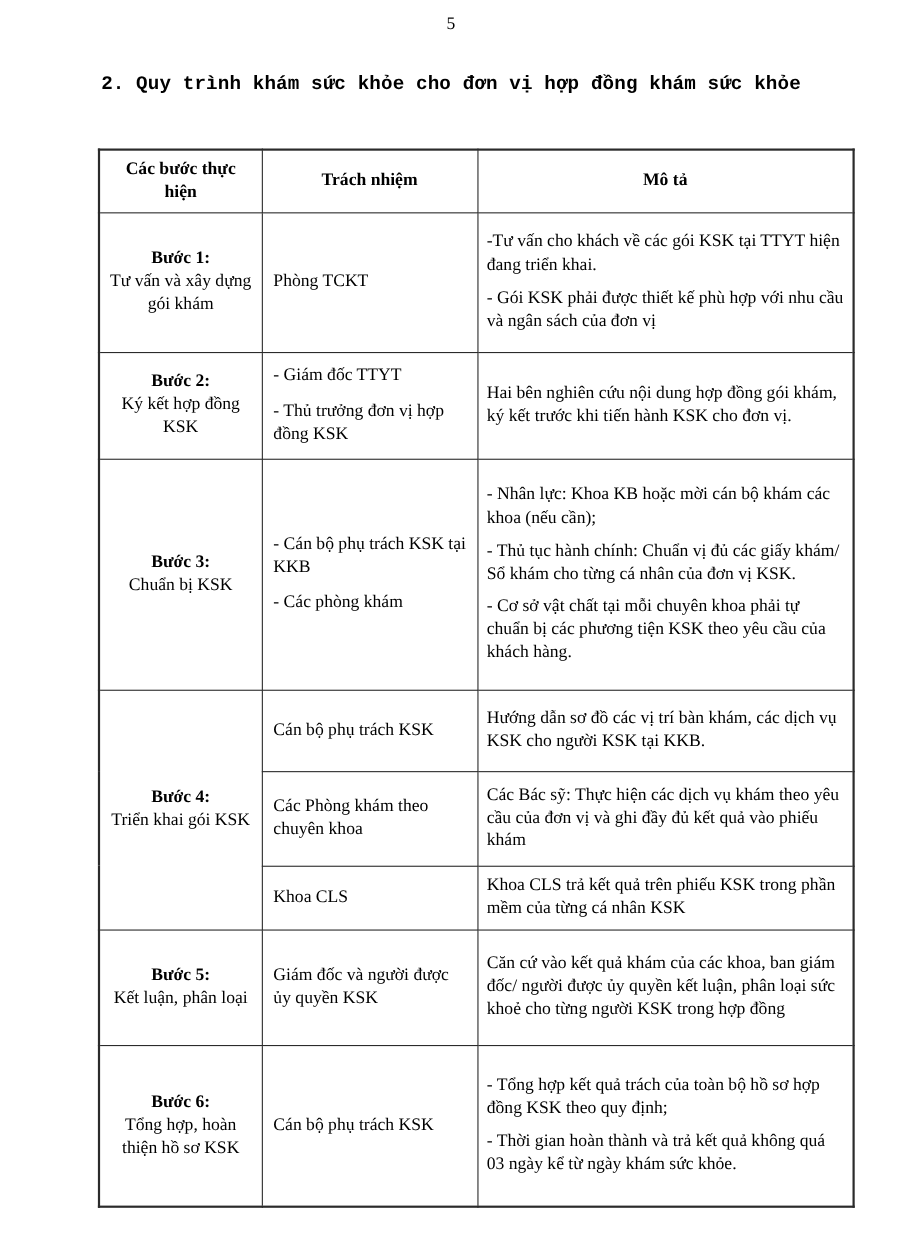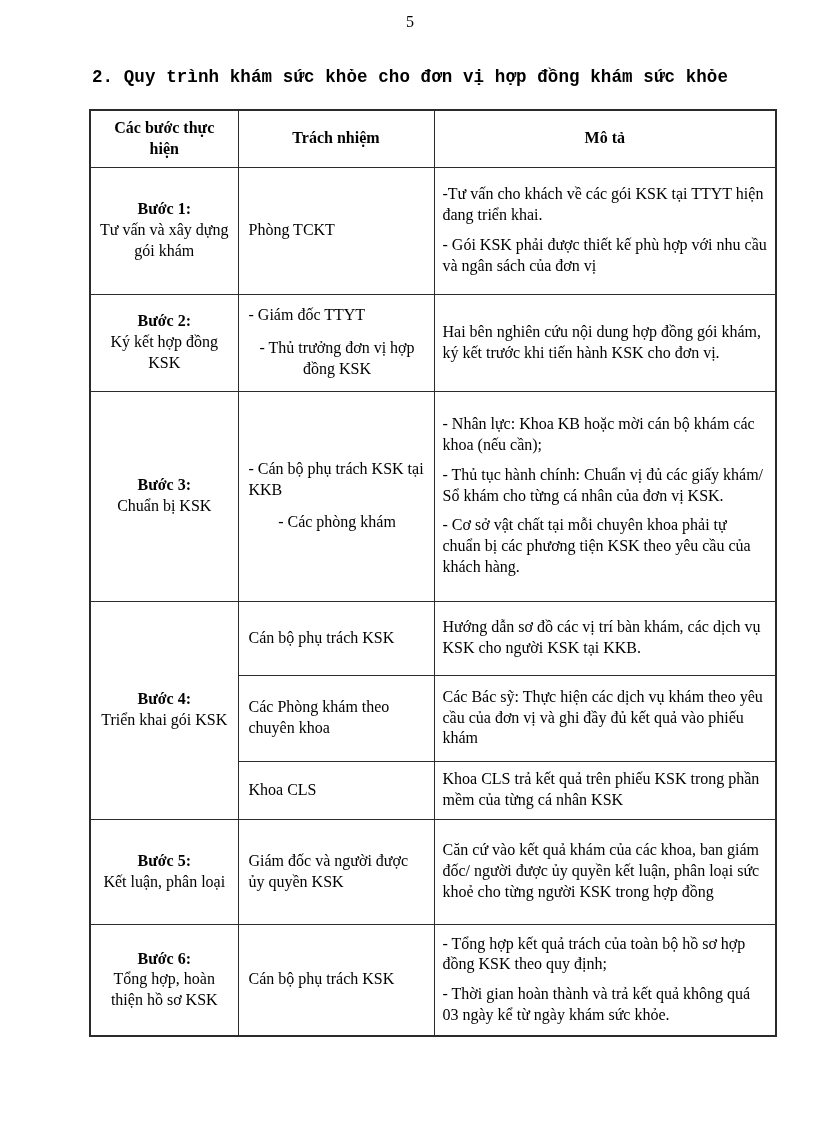--- a/index.html
+++ b/index.html
@@ -21,21 +21,21 @@
     margin-top: 36px;
     text-align: center;
     font-weight: bold;
     font-size: 17.5px;
     letter-spacing: 0.1px;
     font-family: Liberation Mono, monospace;
   }
   .table-wrap {
     position: absolute;
     left: 89px;
-    top: 109px;
+    top: 135px;
   }
   table.process-table {
     border-collapse: collapse;
     table-layout: fixed;
     width: 686px;
     border: 2px solid #2b2b2b;
     font-size: 16px;
     line-height: 1.3;
   }
   .process-table col.c1 { width: 148px; }
@@ -53,32 +53,32 @@
     font-size: 16px;
   }
   tr.h57  { height: 57px; }
   tr.h127 { height: 127px; margin-left: 18px; }
   tr.h97  { height: 97px; }
   tr.h210 { height: 210px; }
   tr.h74  { height: 74px; }
   tr.h86  { height: 86px; margin-top: 36px; }
   tr.h58  { height: 58px; }
   tr.h105 { height: 105px; margin-left: 25px; }
-  tr.h131 { height: 112px; }
+  tr.h131 { height: 147px; }
   td.step-cell {
     text-align: center;
     padding: 4px 6px;
   }
   .step-label {
     font-weight: bold;
     display: block;
   }
   td.resp-cell { padding-left: 10px; }
   .resp-cell p, .desc-cell p { margin: 0; }
-  .resp-cell p + p { margin-top: 12px; text-align: center; }
+  .resp-cell p + p { margin-top: 12px; }
   .desc-cell p + p { margin-top: 9px; }
 </style>
 </head>
 <body>
 
 <div class="page-number">5</div>
 
 <div class="doc-title">2. Quy trình khám sức khỏe cho đơn vị hợp đồng khám sức khỏe</div>
 
 <div class="table-wrap">

